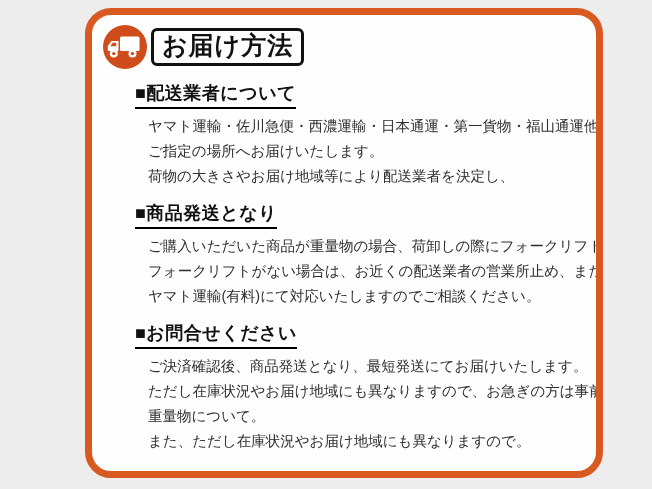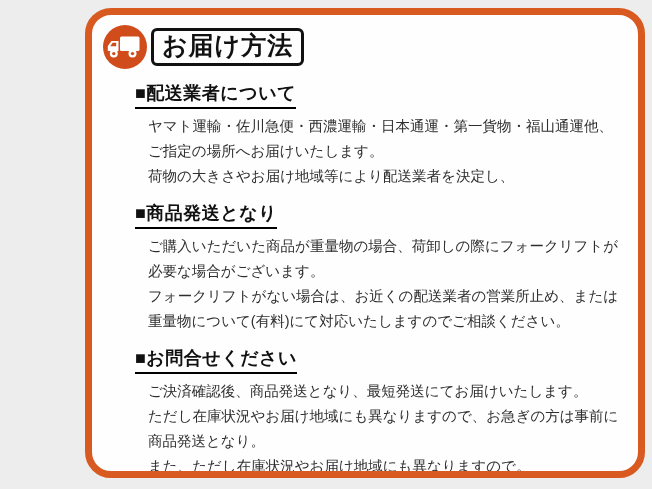--- a/index.html
+++ b/index.html
@@ -11,21 +11,21 @@
     height: 489px;
     background: #ededed;
     font-family: "Liberation Sans", "DejaVu Sans", sans-serif;
     position: relative;
     overflow: hidden;
   }
   .panel {
     position: absolute;
     left: 85px;
     top: 8px;
-    width: 560px;
+    width: 518px;
     height: 470px;
     box-sizing: border-box;
     background: #fefefe;
     border: 7px solid #d85a20;
     border-radius: 26px;
     overflow: hidden;
   }
   .panel-inner {
     padding: 10px 18px 0 11px;
   }
@@ -113,33 +113,32 @@
           <div class="body-line">荷物の大きさやお届け地域等により配送業者を決定し、</div>
         </div>
       </div>
 
       <div class="section">
         <div class="section-heading">
           <span class="heading-text">■商品発送となり</span>
         </div>
         <div class="section-body">
           <div class="body-line">ご購入いただいた商品が重量物の場合、荷卸しの際にフォークリフトが</div>
-          <div class="body-line">必要な場合がございます。</div>
           <div class="body-line">フォークリフトがない場合は、お近くの配送業者の営業所止め、または</div>
-          <div class="body-line">重量物について(有料)にて対応いたしますのでご相談ください。</div>
+          <div class="body-line">ヤマト運輸(有料)にて対応いたしますのでご相談ください。</div>
         </div>
       </div>
 
       <div class="section">
         <div class="section-heading">
           <span class="heading-text">■お問合せください</span>
         </div>
         <div class="section-body">
           <div class="body-line">ご決済確認後、商品発送となり、最短発送にてお届けいたします。</div>
           <div class="body-line">ただし在庫状況やお届け地域にも異なりますので、お急ぎの方は事前に</div>
-          <div class="body-line">商品発送となり。</div>
+          <div class="body-line">重量物について。</div>
           <div class="body-line">また、ただし在庫状況やお届け地域にも異なりますので。</div>
         </div>
       </div>
 
     </div>
   </div>
 </div>
 
 </body></html>

